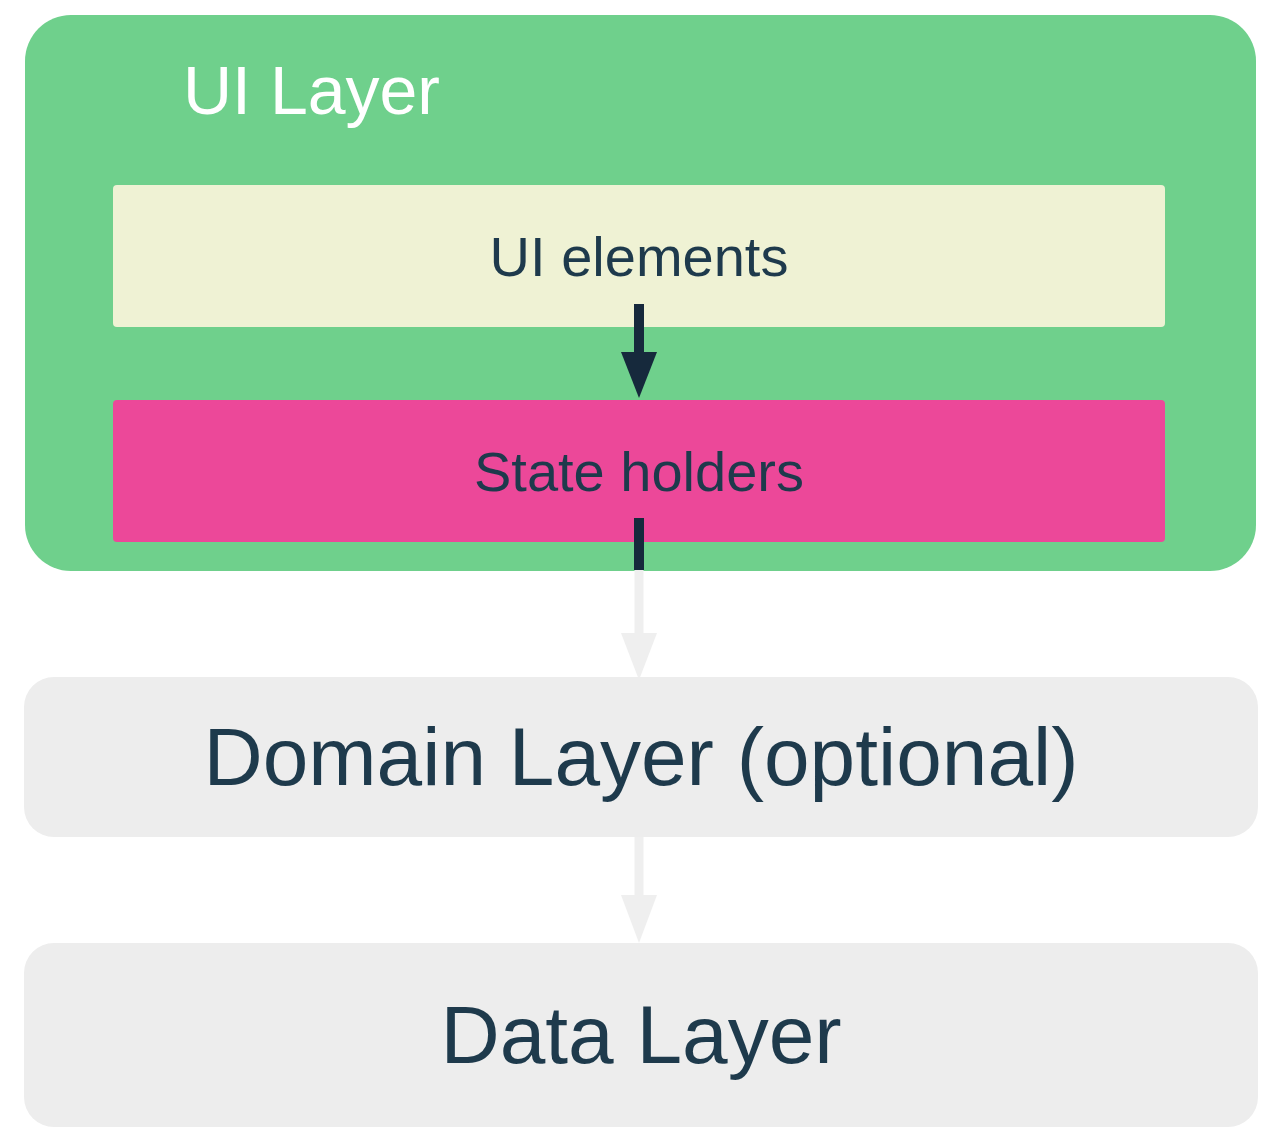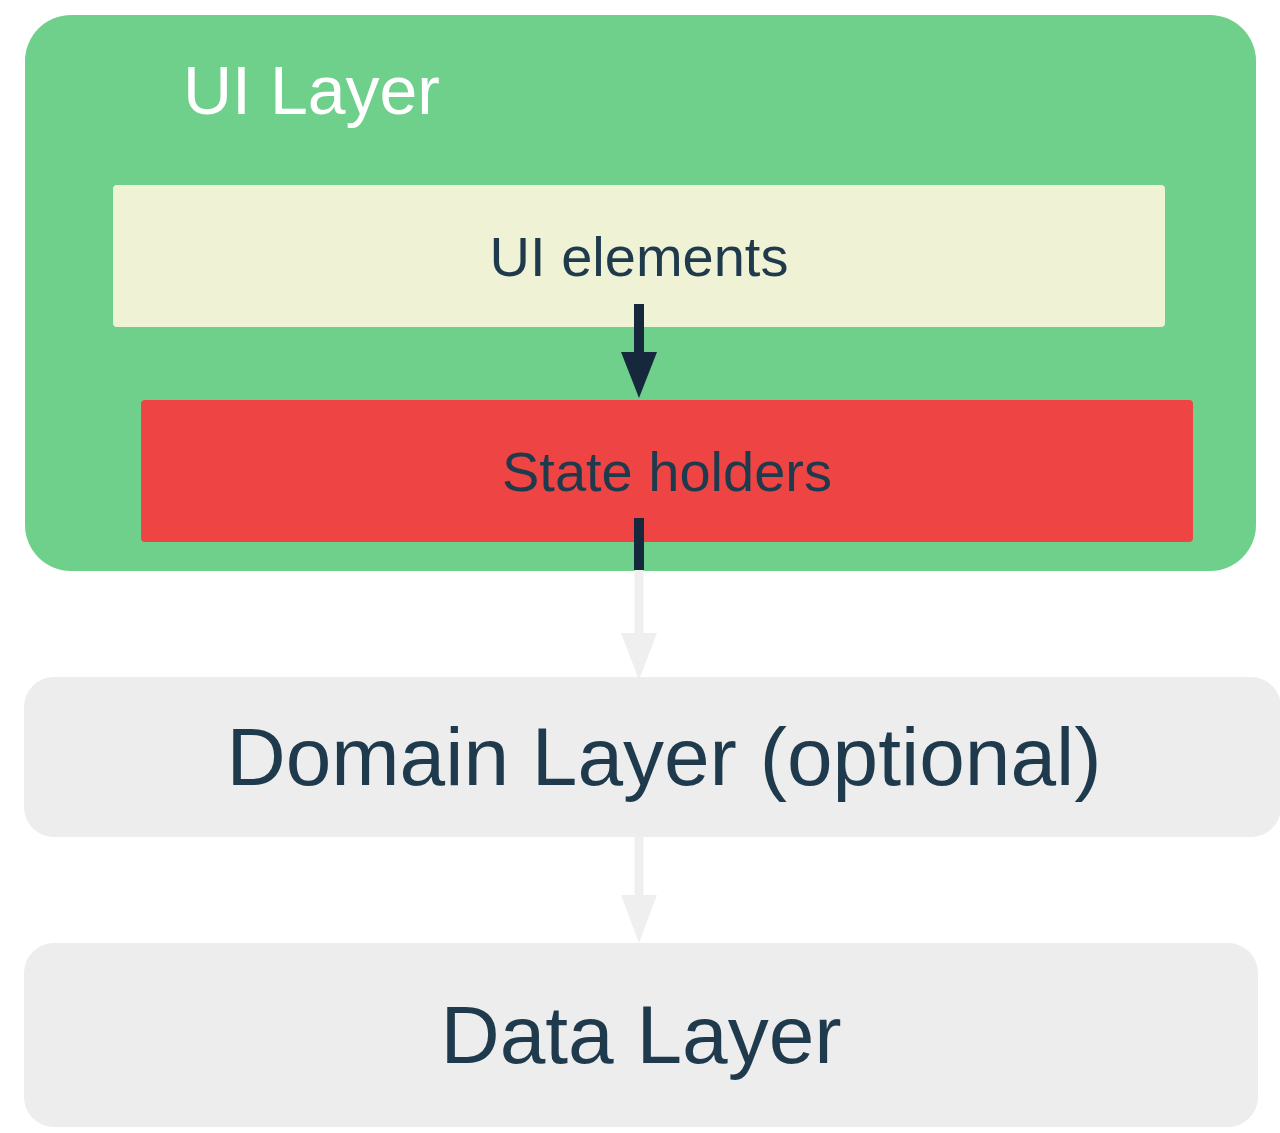--- a/index.html
+++ b/index.html
@@ -50,22 +50,21 @@
     font-size: 56px;
     color: #1E3A4C;
     white-space: nowrap;
   }
   .ui-elements-box {
     top: 170px;
     background: #EFF2D4;
   }
   .state-holders-box {
     top: 385px;
-    background: #ef4444;
-    margin-left: 28px;
+    background: #ec4899;
   }
   
   .arrow-svg {
     position: absolute;
     display: block;
   }
   .arrow-dark-fill { fill: #16293C; }
   .arrow-gray-fill { fill: #EFEFEF; }
   .arrow-ui-to-state {
     left: 621px;
@@ -103,21 +102,20 @@
     display: flex;
     align-items: center;
     justify-content: center;
     font-size: 82px;
     color: #1E3A4C;
     white-space: nowrap;
   }
   .domain-layer-box {
     top: 677px;
     height: 160px;
-    padding-left: 23px;
   }
   .data-layer-box {
     top: 943px;
     height: 184px;
   }
 </style>
 </head>
 <body>
 
 <div class="stage">

